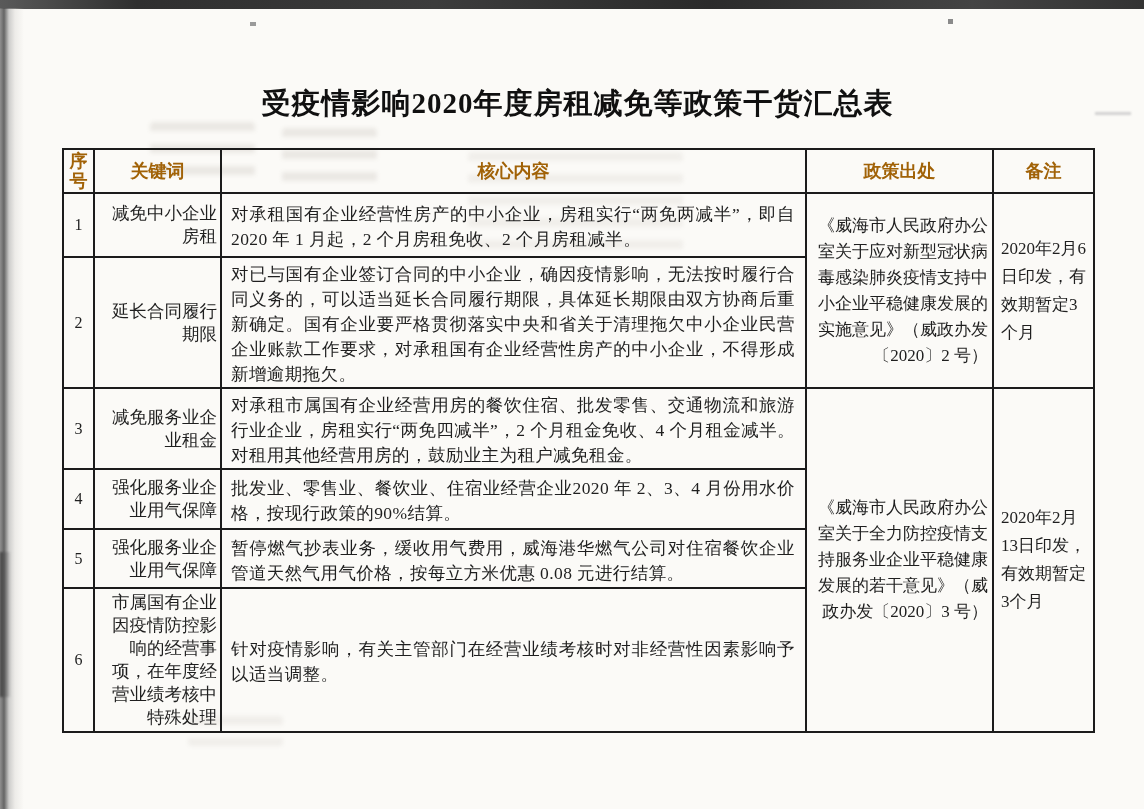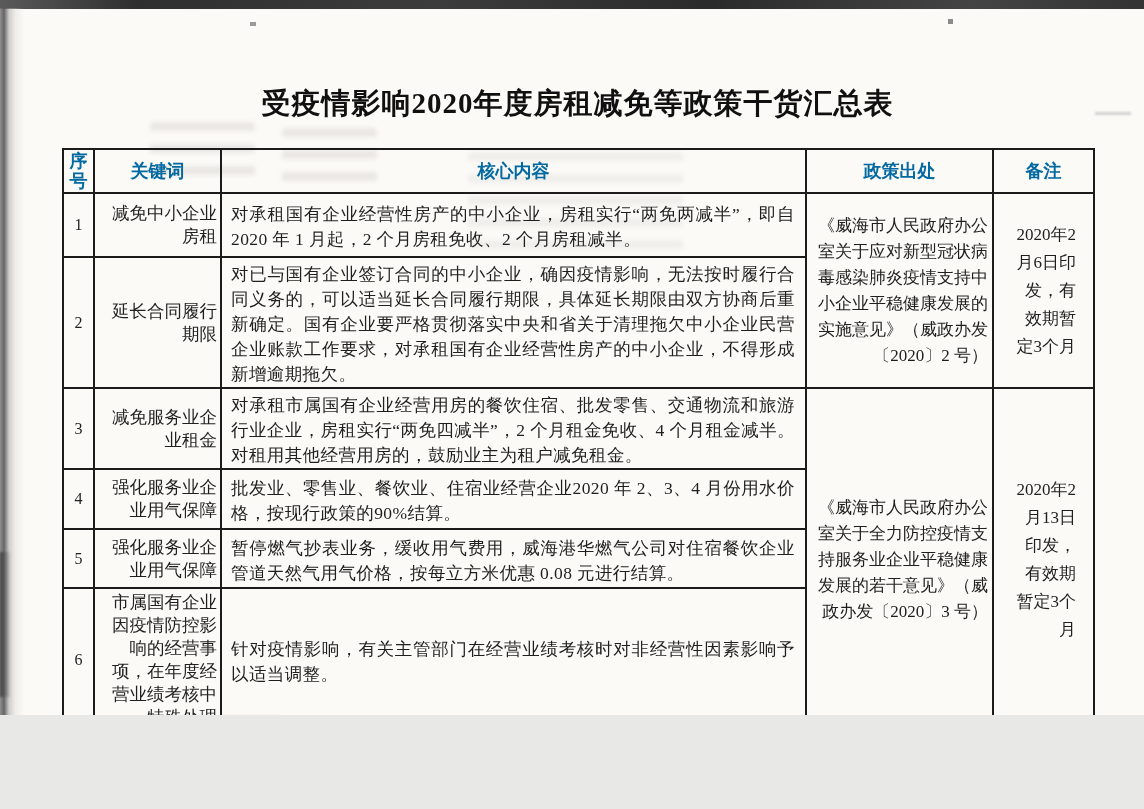--- a/index.html
+++ b/index.html
@@ -1,18 +1,18 @@
 <!DOCTYPE html>
 <html><head>
 <meta charset="utf-8">
 <style>
   * { margin:0; padding:0; box-sizing:border-box; }
   html,body { background:#e8e8e6; }
   .page {
-    position:relative; width:1144px; height:715px;
+    position:relative; width:1144px; height:809px;
     background:#fbfaf7; overflow:hidden;
     font-family:"Liberation Serif","DejaVu Serif",serif;
     color:#1f1f1f;
   }
   
   .top-bar {
     position:absolute; top:0; left:0; width:1144px; height:9px;
     background:linear-gradient(90deg,#5a5a5a 0%,#2f2f2f 12%,#3c3c3c 38%,#2b2b2b 62%,#444 85%,#333 100%);
   }
   .left-band {
@@ -43,35 +43,35 @@
     position:absolute; left:62px; top:148px; width:1031px;
     border-collapse:collapse; table-layout:fixed;
     background:transparent;
   }
   .policy-table th, .policy-table td {
     border:2px solid #1b1b1b; overflow:hidden;
   }
   .policy-table th {
     font-family:"Liberation Sans","DejaVu Sans",sans-serif;
     font-weight:600; font-size:18px; line-height:20px;
-    text-align:center; padding:1px; color:#0369a1;
+    text-align:center; padding:1px; color:#a16207;
   }
   td.cell-no { text-align:center; font-size:16px; }
   td.cell-keyword {
     text-align:right; font-size:17.5px; line-height:23px; padding:2px 3px;
   }
   td.cell-content {
     text-align:justify; font-size:17.5px; line-height:25px;
     padding:4px 10px 0 9px; letter-spacing:.4px;
   }
   td.cell-source {
     text-align:right; font-size:17px; line-height:26px; padding:2px 4px;
   }
   td.cell-remark {
-    text-align:right; font-size:17px; line-height:28px; padding:2px 17px;
+    text-align:left; font-size:17px; line-height:28px; padding:2px 7px;
   }
 </style>
 </head>
 <body>
 
 <div class="page">
 
   <div class="top-bar"></div>
   <div class="left-band"></div>
   <div class="left-wedge"></div>

